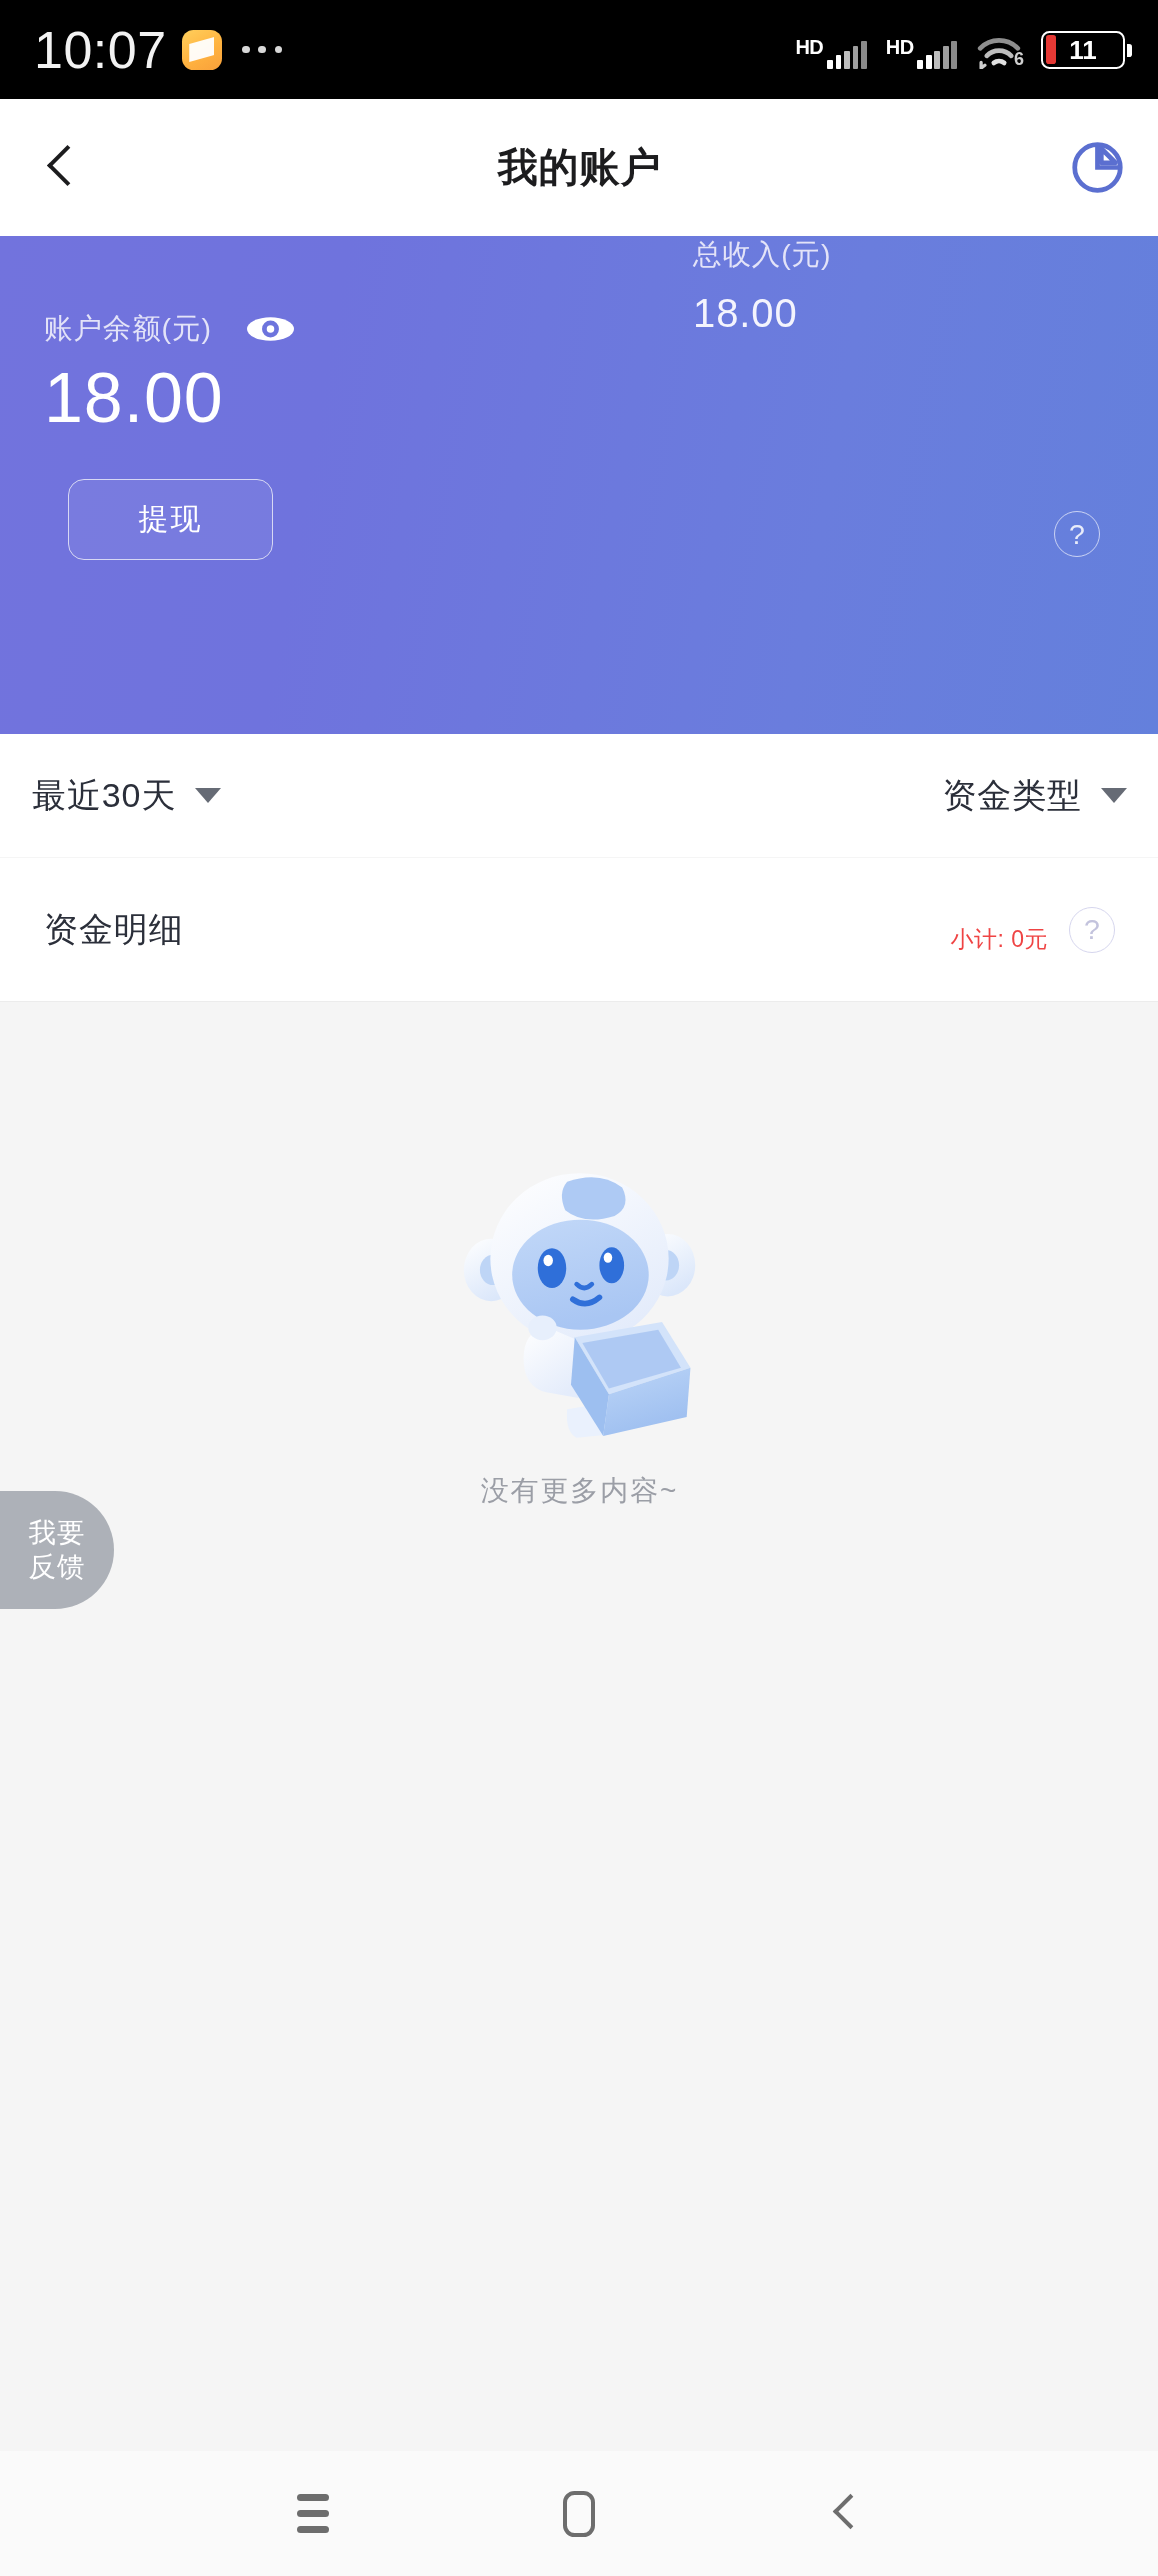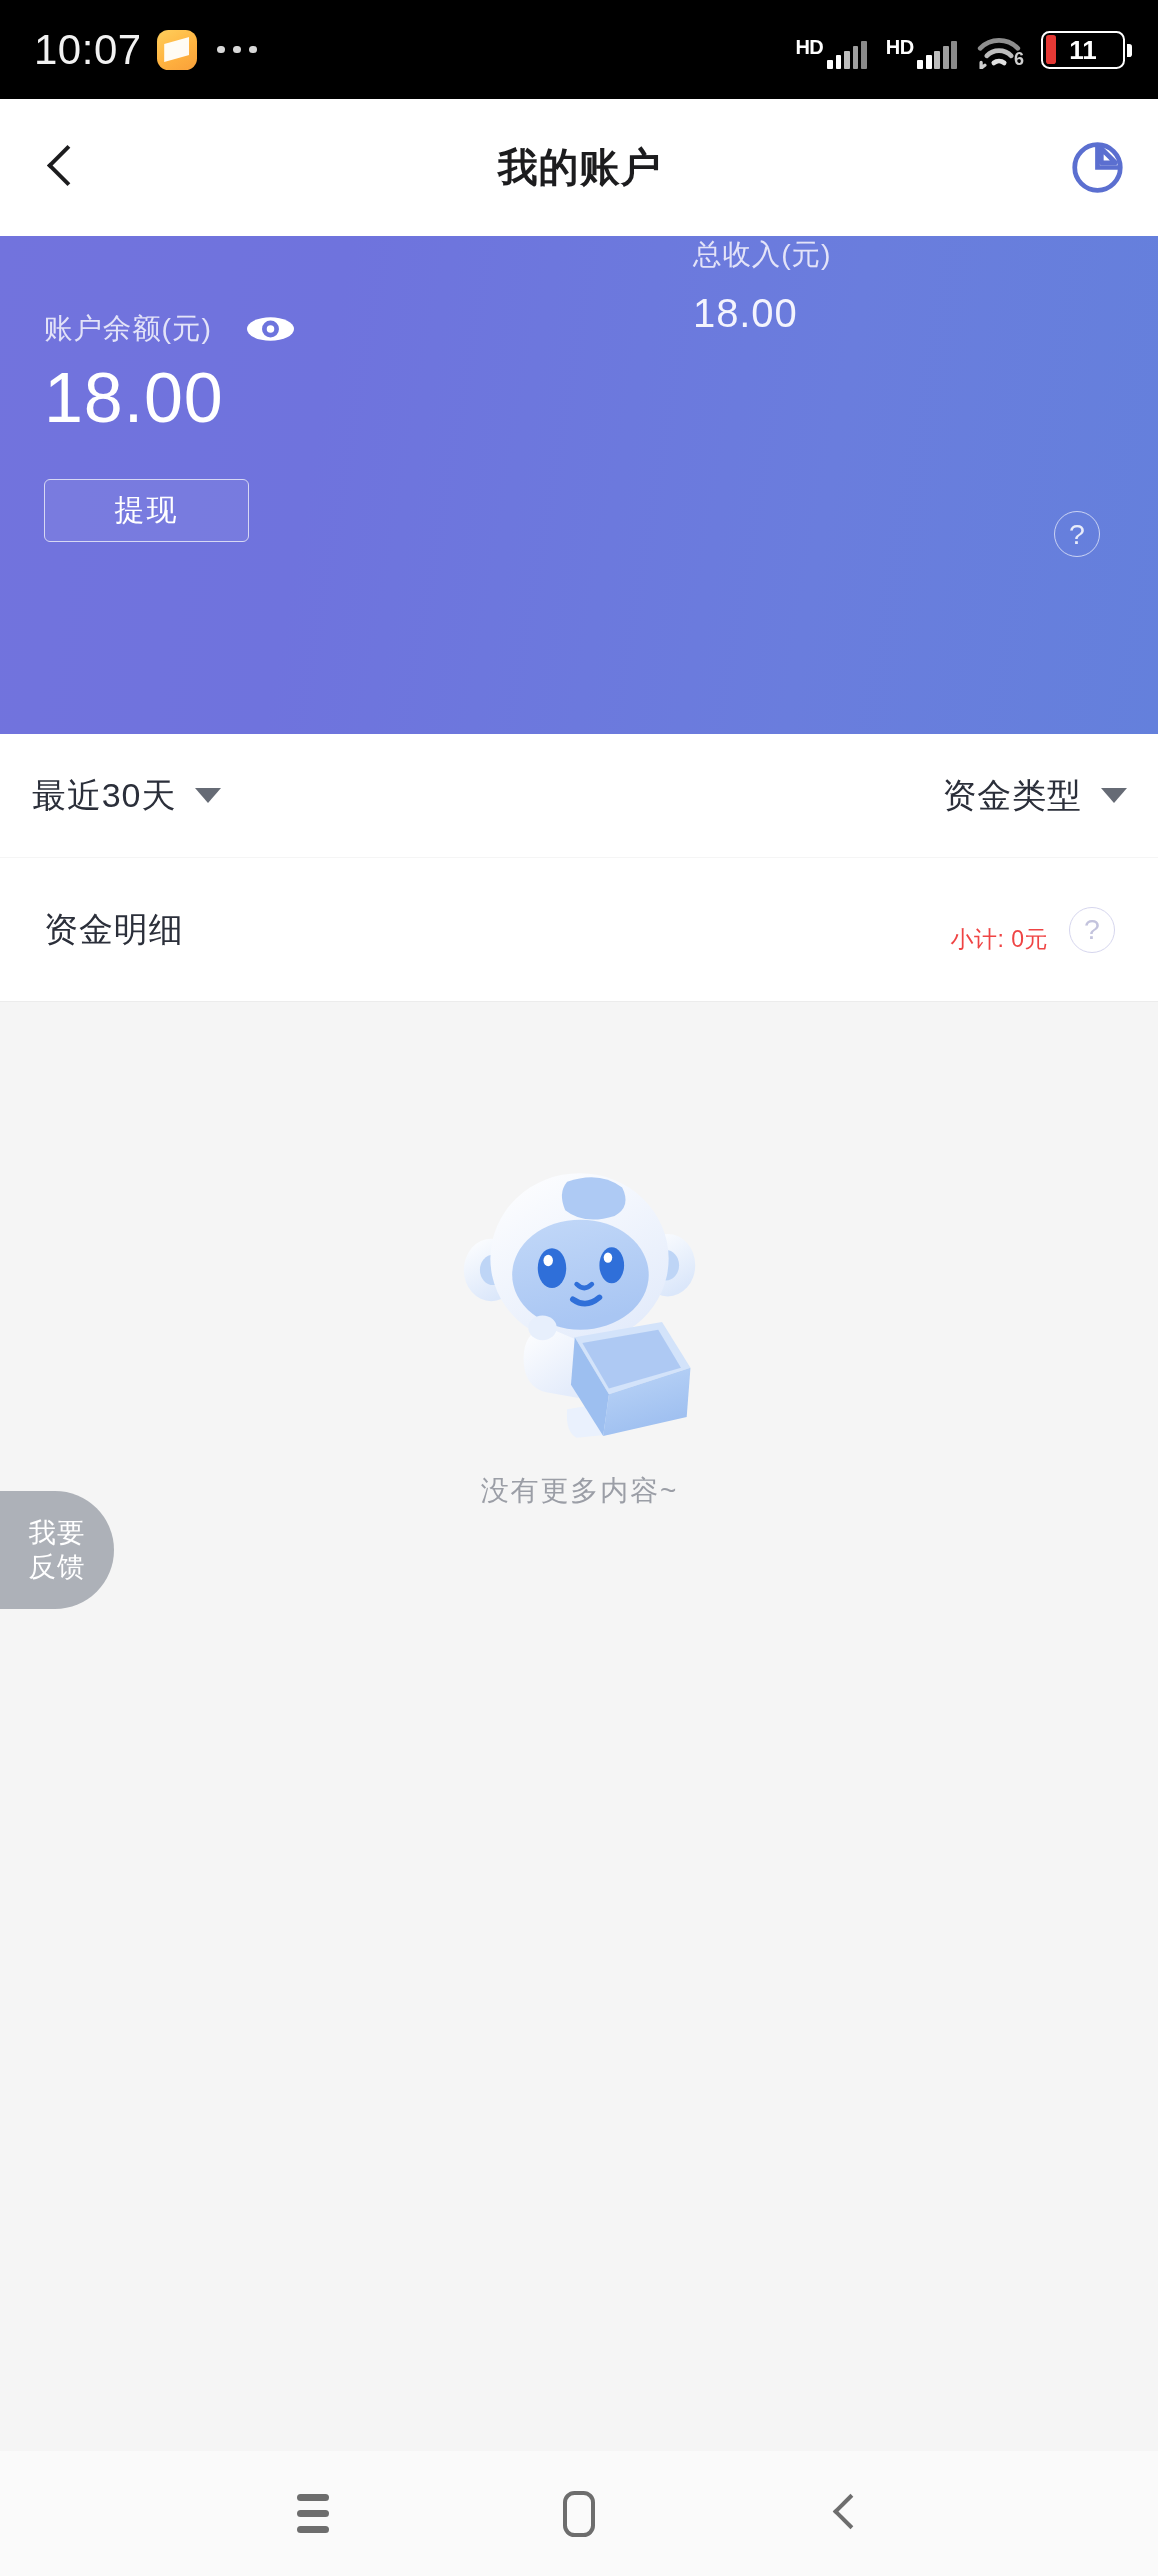--- a/index.html
+++ b/index.html
@@ -11,21 +11,21 @@
   }
   .phone { position:relative; width:1159px; height:2576px; background:#f5f5f5; }
 
   
   .statusbar {
     position:absolute; top:0; left:0; width:1159px; height:99px;
     background:#000; display:flex; align-items:center;
     padding:0 34px; color:#fff;
   }
   .sb-left { display:flex; align-items:center; gap:15px; }
-  .sb-time { font-size:42px; font-weight:500; letter-spacing:0.5px; color:#f2f2f2; }
+  .sb-time { font-size:52px; font-weight:500; letter-spacing:0.5px; color:#f2f2f2; }
   .sb-appicon {
     width:40px; height:40px; border-radius:11.4px;
     background:linear-gradient(150deg,#ffcf5c 0%,#ffb340 55%,#f9a03a 100%);
     position:relative; overflow:hidden;
   }
   .sb-appicon::after {
     content:""; position:absolute; left:7.6px; top:7.6px;
     width:25px; height:25px; background:#fff;
     clip-path:polygon(100% 0, 100% 72%, 0 100%, 0 28%);
     opacity:.95;
@@ -84,26 +84,27 @@
   }
   .card-left { position:absolute; left:44px; top:0; width:532px; }
   .lbl-row { display:flex; align-items:center; gap:34px; margin-top:74px; }
   .lbl { font-size:28.5px; color:#e3e3f8; letter-spacing:0.9px; }
   .eye { width:49px; height:32px; position:relative; cursor:pointer; }
   .big-amount {
     font-size:70px; font-weight:400; color:#fff; margin-top:15px;
     letter-spacing:0.9px; line-height:1;
   }
   .withdraw-btn {
-    margin-top:46px; width:205px; height:63px;
-    border:1.9px solid #d7d8f4; border-radius:6px;
+    margin-top:46px; width:205px; height:81px;
+    border:1.9px solid #d7d8f4; border-radius:16px;
     background:rgba(255,255,255,0.06);
     color:#fff; font-size:30px; letter-spacing:1.9px;
     display:flex; align-items:center; justify-content:center; cursor:pointer;
     font-family:"Liberation Sans","DejaVu Sans",sans-serif;
+    margin-left:24px;
   }
   .card-right { position:absolute; left:693px; top:0; width:285px; }
   .stat-lbl { font-size:28.5px; color:#e3e3f8; letter-spacing:0.9px; }
   .stat-val { font-size:40px; color:#f4f4fd; margin-top:17px; letter-spacing:0.9px; }
   .stat-block-1 { }
   .stat-block-2 { margin-top:55px; }
   .help-circle-white {
     position:absolute; right:59px; top:275px;
     width:46px; height:46px; border-radius:50%;
     border:1.9px solid rgba(255,255,255,.65);

